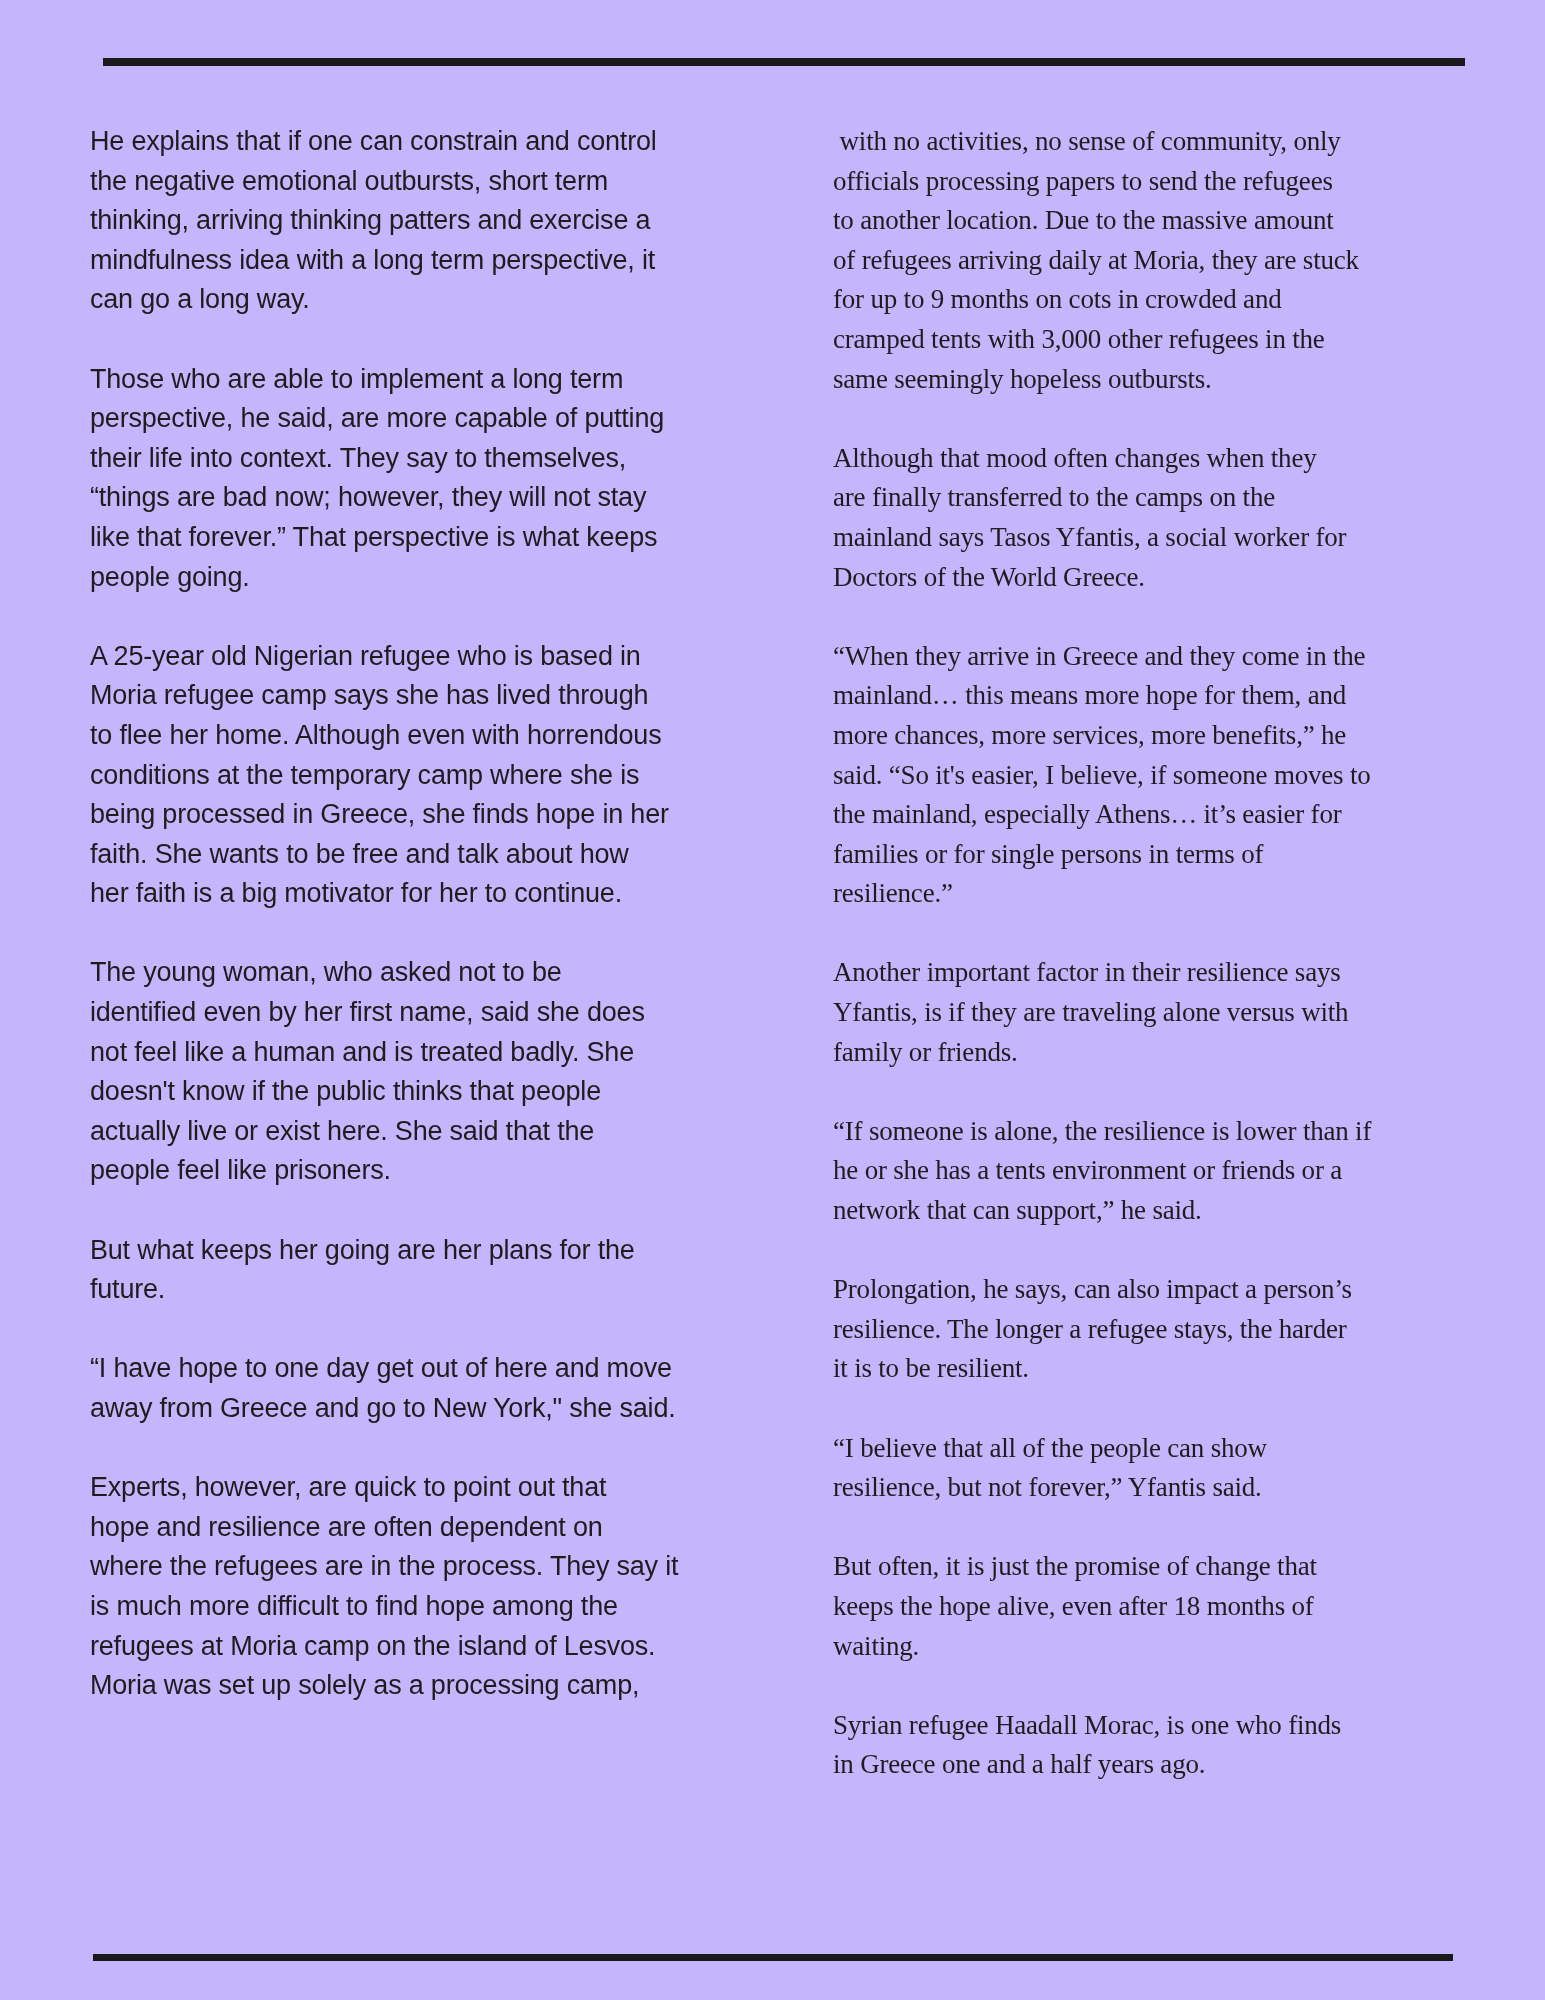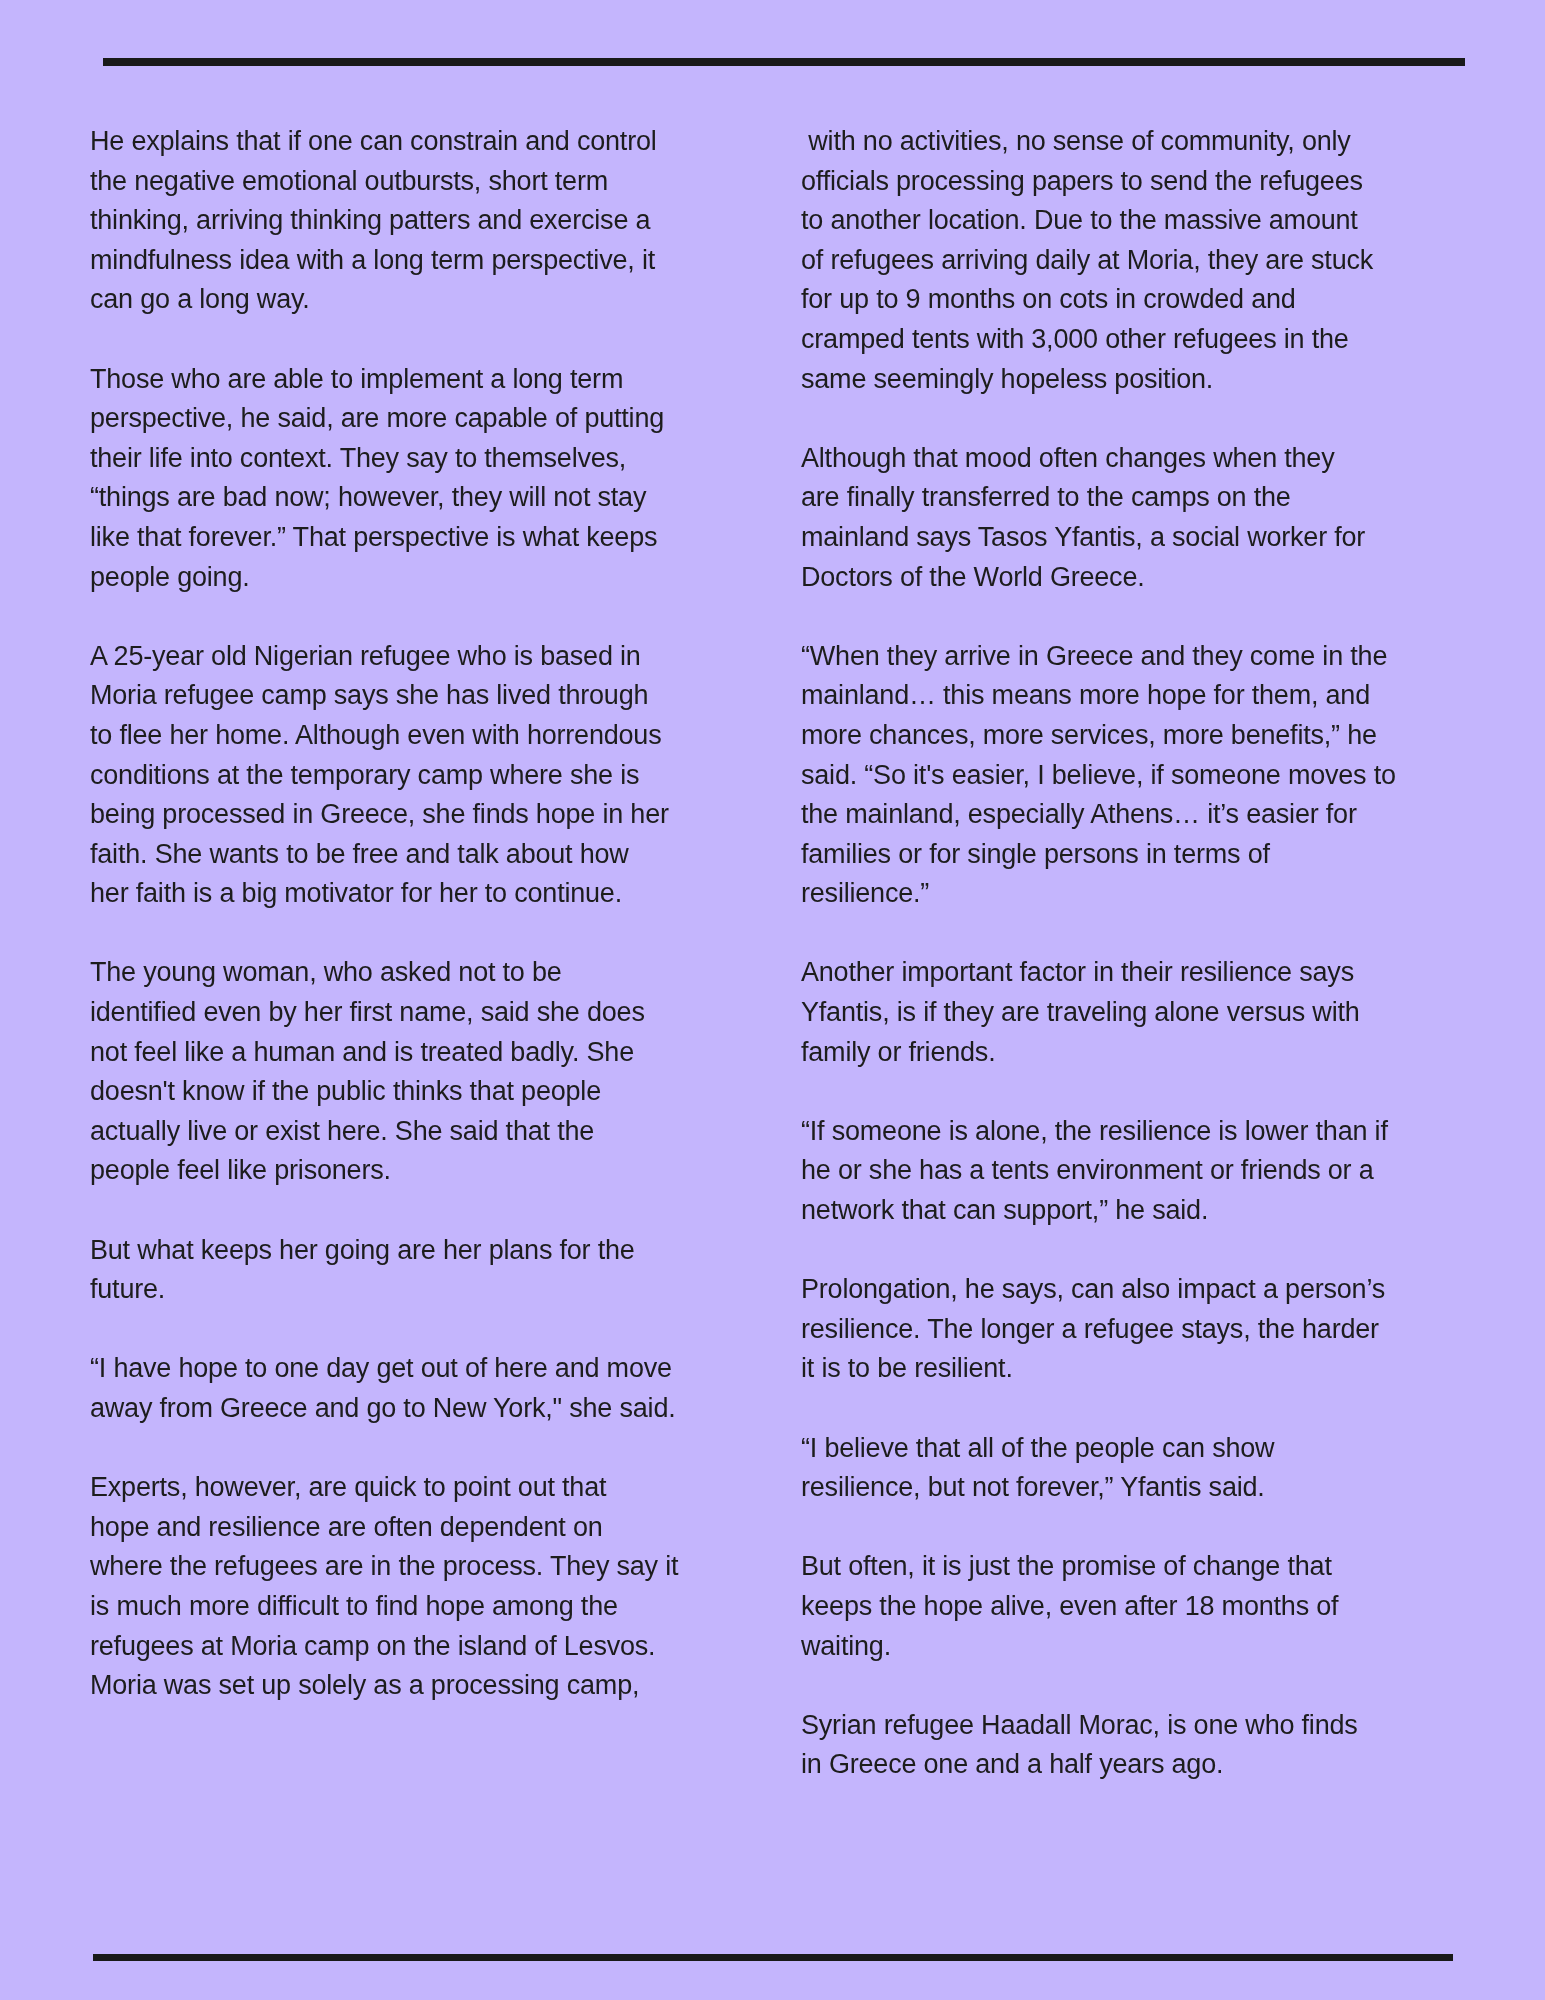--- a/index.html
+++ b/index.html
@@ -30,21 +30,21 @@
     top: 1954px;
     width: 1360px;
     height: 7px;
   }
   .column {
     position: absolute;
     top: 122px;
     width: 700px;
   }
   .column-left  { left: 90px; }
-  .column-right { left: 801px; }
+  .column-right { left: 833px; font-family: Liberation Serif, serif; }
   .paragraph {
     margin: 0 0 39.6px 0;
   }
   .line {
     white-space: pre;
     font-size: 27px;
     line-height: 39.6px;
     letter-spacing: -0.2px;
     font-weight: 400;
   }
@@ -105,21 +105,21 @@
       </div>
     </div>
   <div class="column column-right">
       <div class="paragraph">
         <div class="line"> with no activities, no sense of community, only</div>
         <div class="line">officials processing papers to send the refugees</div>
         <div class="line">to another location. Due to the massive amount</div>
         <div class="line">of refugees arriving daily at Moria, they are stuck</div>
         <div class="line">for up to 9 months on cots in crowded and</div>
         <div class="line">cramped tents with 3,000 other refugees in the</div>
-        <div class="line">same seemingly hopeless position.</div>
+        <div class="line">same seemingly hopeless outbursts.</div>
       </div>
       <div class="paragraph">
         <div class="line">Although that mood often changes when they</div>
         <div class="line">are finally transferred to the camps on the</div>
         <div class="line">mainland says Tasos Yfantis, a social worker for</div>
         <div class="line">Doctors of the World Greece.</div>
       </div>
       <div class="paragraph">
         <div class="line">“When they arrive in Greece and they come in the</div>
         <div class="line">mainland… this means more hope for them, and</div>

